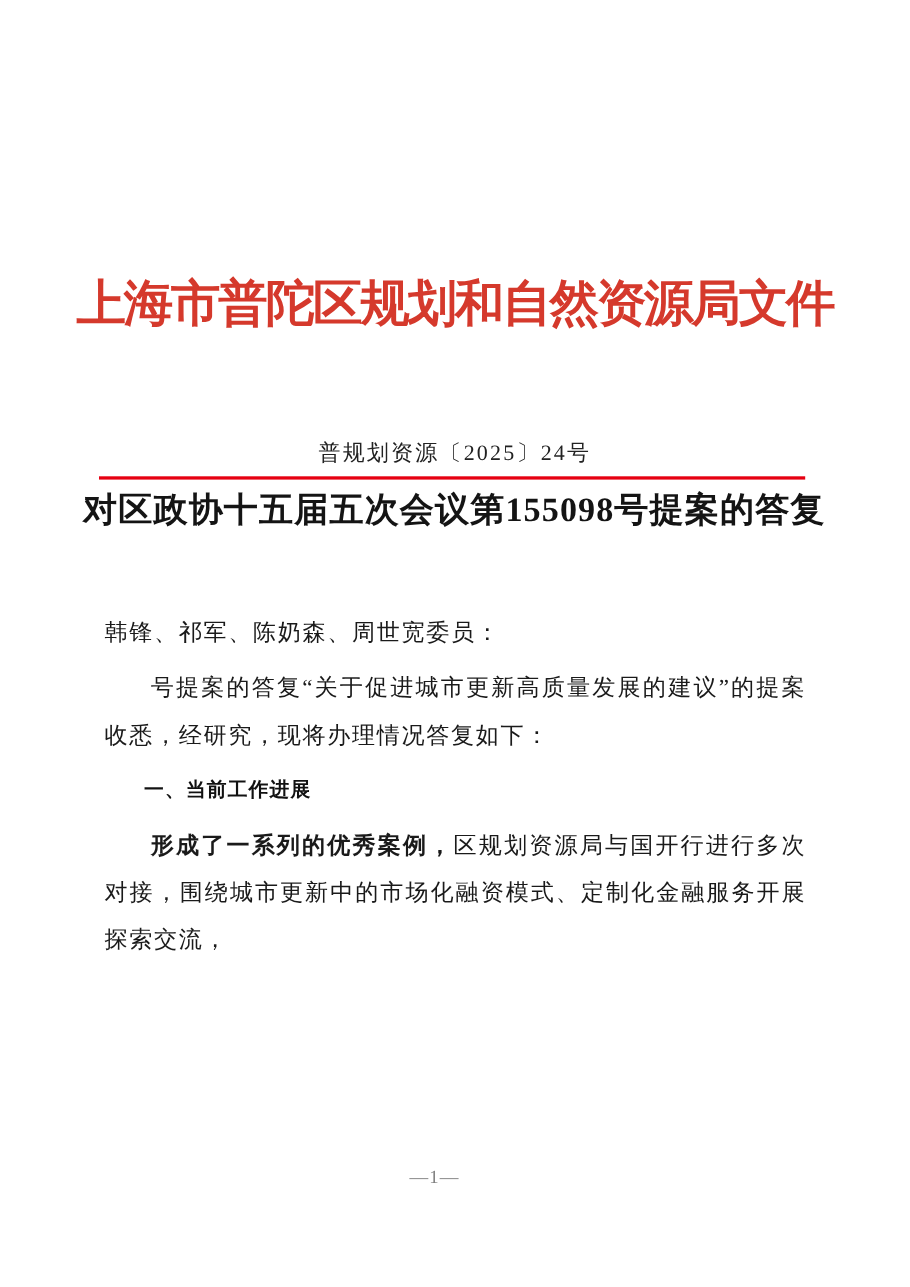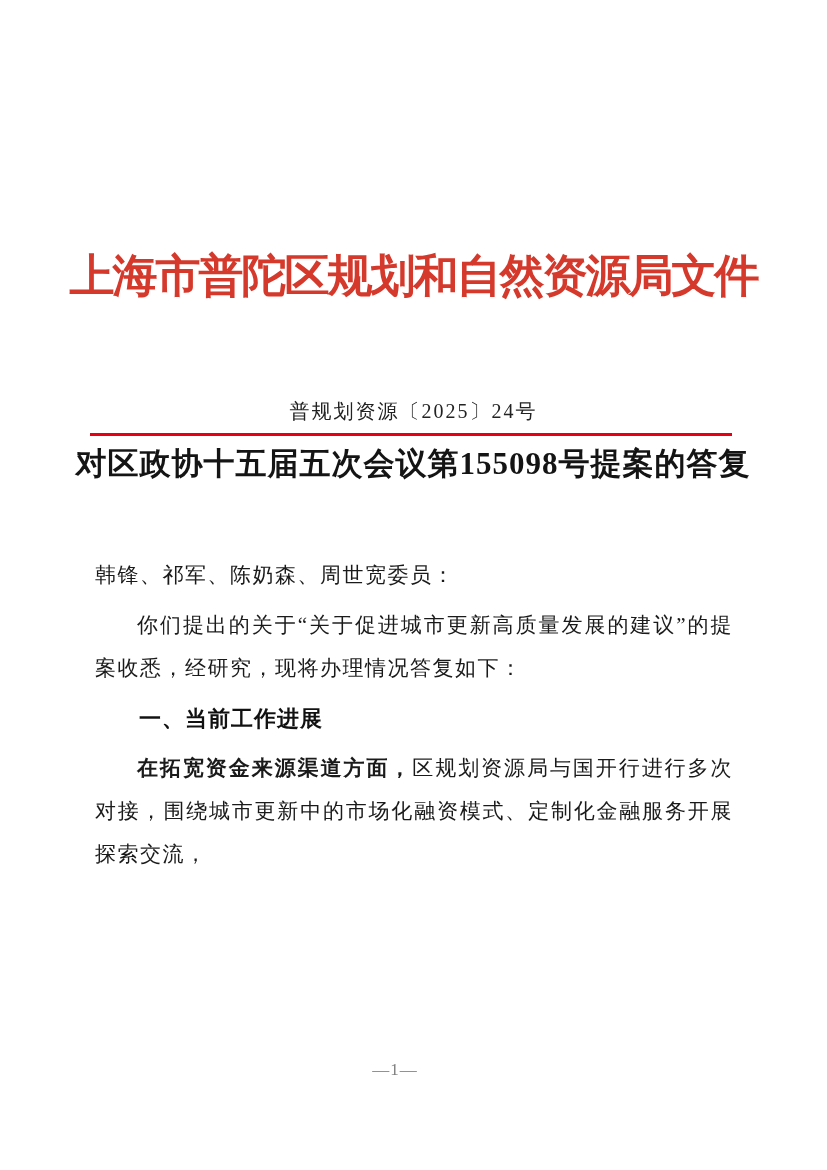--- a/index.html
+++ b/index.html
@@ -83,21 +83,21 @@
     margin: 7px;
   }
   .para-indent {
     text-indent: 2em;
   }
   .section-heading {
     margin: 0;
     text-indent: 2em;
     font-family: "Liberation Sans", "DejaVu Sans", sans-serif;
     font-weight: 700;
-    font-size: 22px;
+    font-size: 18px;
     line-height: 43px;
     letter-spacing: 1px;
     color: #111111;
   }
   .bold-lead {
     font-weight: 700;
   }
   .footer-page-number {
     position: absolute;
     left: 0;
@@ -118,20 +118,20 @@
   <div class="masthead">上海市普陀区规划和自然资源局文件</div>
 
   <div class="doc-number">普规划资源〔2025〕24号</div>
 
   <div class="red-rule"></div>
 
   <div class="doc-title">对区政协十五届五次会议第155098号提案的答复</div>
 
   <div class="body-text">
     <p>韩锋、祁军、陈奶森、周世宽委员：</p>
-    <p class="para-indent">你们提出的关于“关于促进城市更新高质量发展的建议”的提案收悉，经研究，现将办理情况答复如下：</p>
+    <p class="para-indent">号提案的答复“关于促进城市更新高质量发展的建议”的提案收悉，经研究，现将办理情况答复如下：</p>
     <p class="section-heading">一、当前工作进展</p>
-    <p class="para-indent"><span class="bold-lead">在拓宽资金来源渠道方面，</span><span>区规划资源局与国开行进行多次对接，围绕城市更新中的市场化融资模式、定制化金融服务开展探索交流，</span></p>
+    <p class="para-indent"><span class="bold-lead">形成了一系列的优秀案例，</span><span>区规划资源局与国开行进行多次对接，围绕城市更新中的市场化融资模式、定制化金融服务开展探索交流，</span></p>
   </div>
 
   <div class="footer-page-number">—1—</div>
 
 </div>
 
 </body></html>

